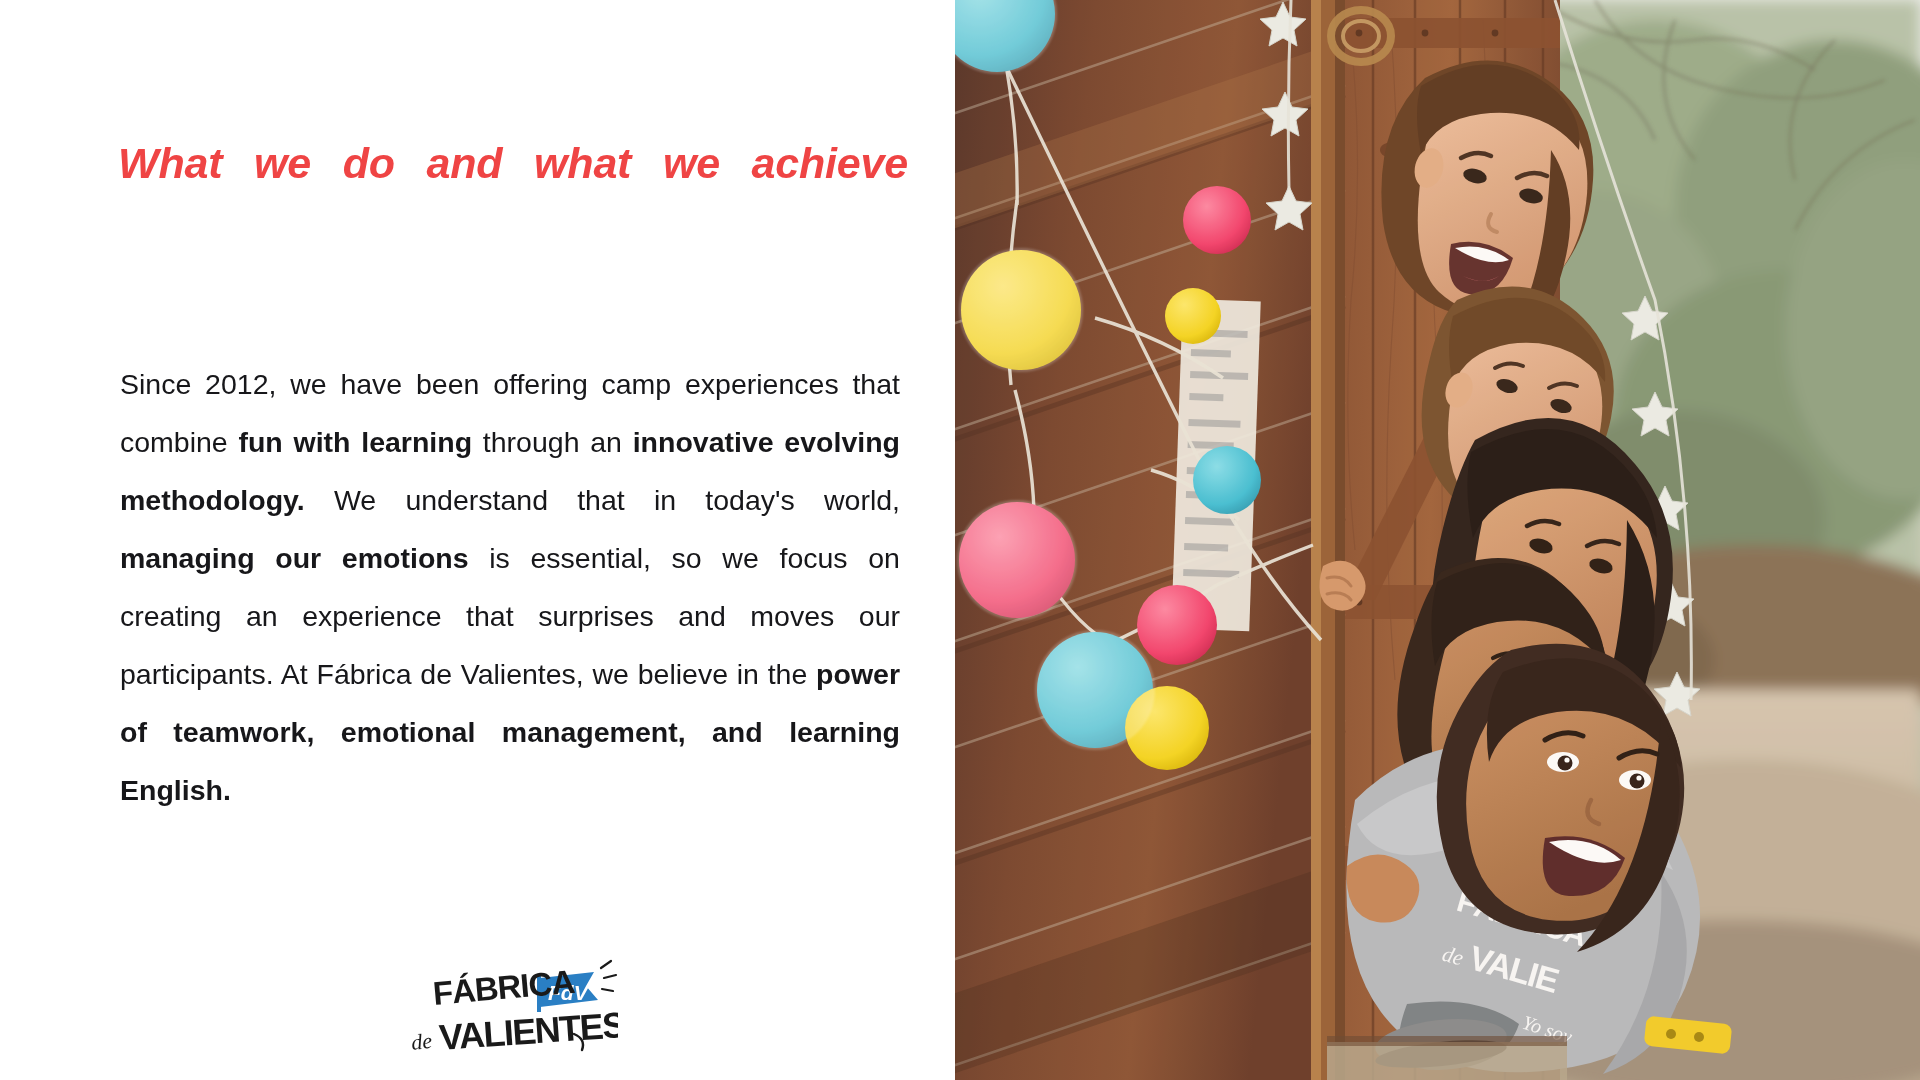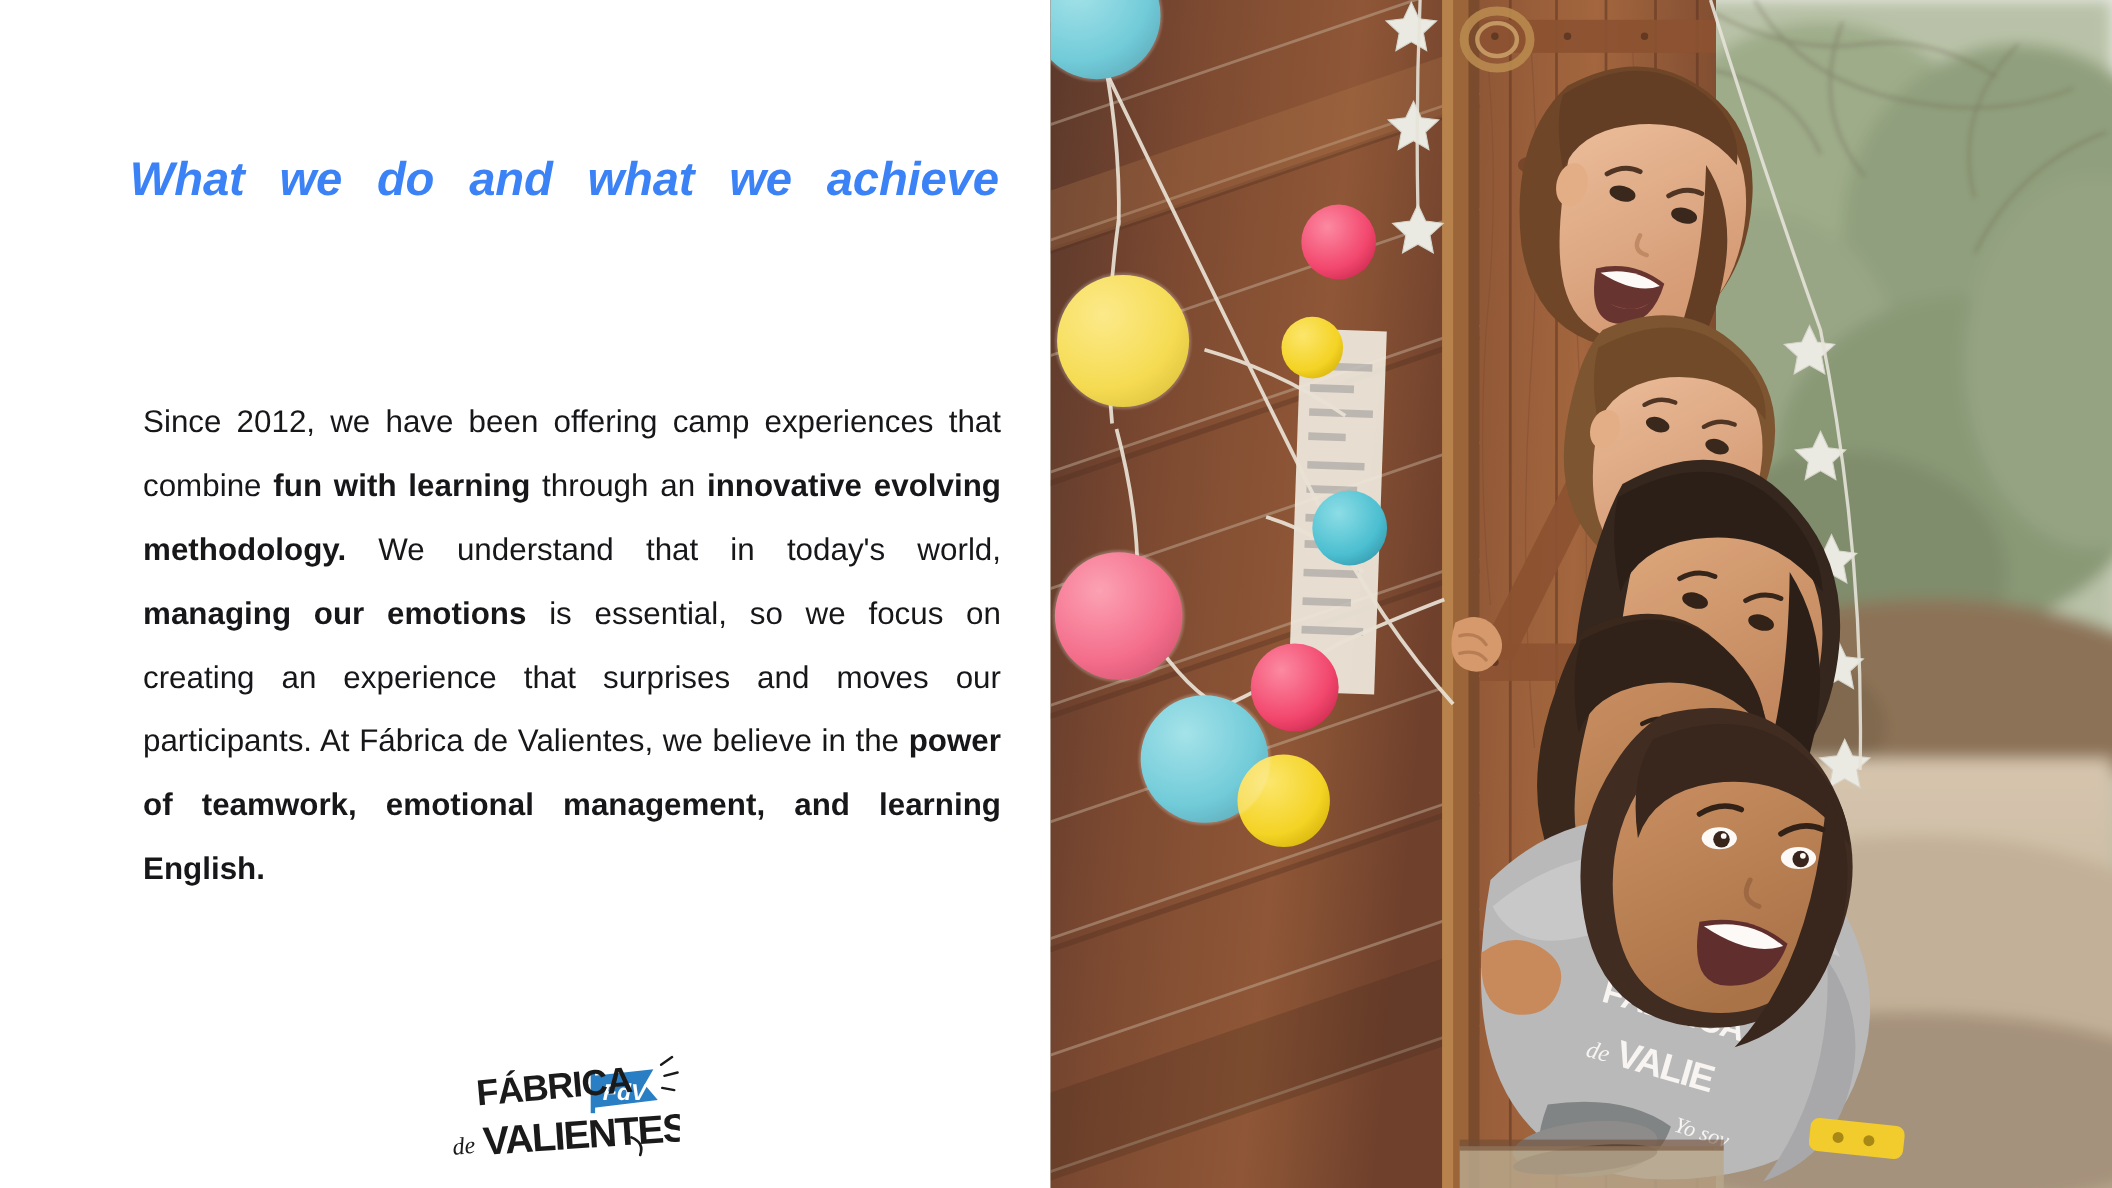--- a/index.html
+++ b/index.html
@@ -17,21 +17,21 @@
     font-weight:700; font-style:italic;
     font-size:43px; line-height:1.18;
     color:#1d71bd;
     letter-spacing:-0.2px;
   }
   .heading .h-line1 { display:block; text-align:justify; text-justify:inter-word; }
   .heading .h-line1::after { content:""; display:inline-block; width:100%; height:0; }
   .heading .h-line2 { display:block; }
 
   .body-copy {
-    position:absolute; left:130px; top:355px; width:780px;
+    position:absolute; left:120px; top:355px; width:780px;
     font-family:"Liberation Sans Narrow","Liberation Sans", sans-serif;
     font-size:28.5px; line-height:58px;
     color:#17171a; text-align:justify; text-justify:inter-word;
     font-stretch:condensed;
     -webkit-font-smoothing:antialiased;
   }
   .body-copy b { font-weight:700; }
 
   
   .logo-wrap { position:absolute; left:398px; top:958px; width:220px; height:105px; }
@@ -41,21 +41,21 @@
   .photo { position:relative; flex:1 1 auto; height:1080px; overflow:hidden; background:#6b4a33; }
   .photo svg { display:block; width:965px; height:1080px; }
 </style>
 </head>
 <body>
 
 <div class="slide">
 
   <div class="left-panel">
 
-    <div class="heading" style="color: #3b82f6;">
+    <div class="heading" style="color: #ef4444;">
       <span class="h-line1">What we do and what we achieve</span>
     </div>
 
     <div class="body-copy" style="color: rgb(23, 23, 26);"><span>Since 2012, we have been offering camp experiences that combine </span><b>fun with learning</b><span> through an </span><b>innovative evolving methodology.</b><span> We understand that in today's world, </span><b>managing our emotions</b><span> is essential, so we focus on creating an experience that surprises and moves our participants. At Fábrica de Valientes, we believe in the </span><b>power of teamwork, emotional management, and learning English.</b></div>
 
     <div class="logo-wrap">
       <svg viewBox="0 0 220 105" xmlns="http://www.w3.org/2000/svg" aria-hidden="true">
 
         <g>
           <path d="M142 20 L196 14 L188 28 L200 42 L142 49 Z" fill="#2a7fc4"></path>

